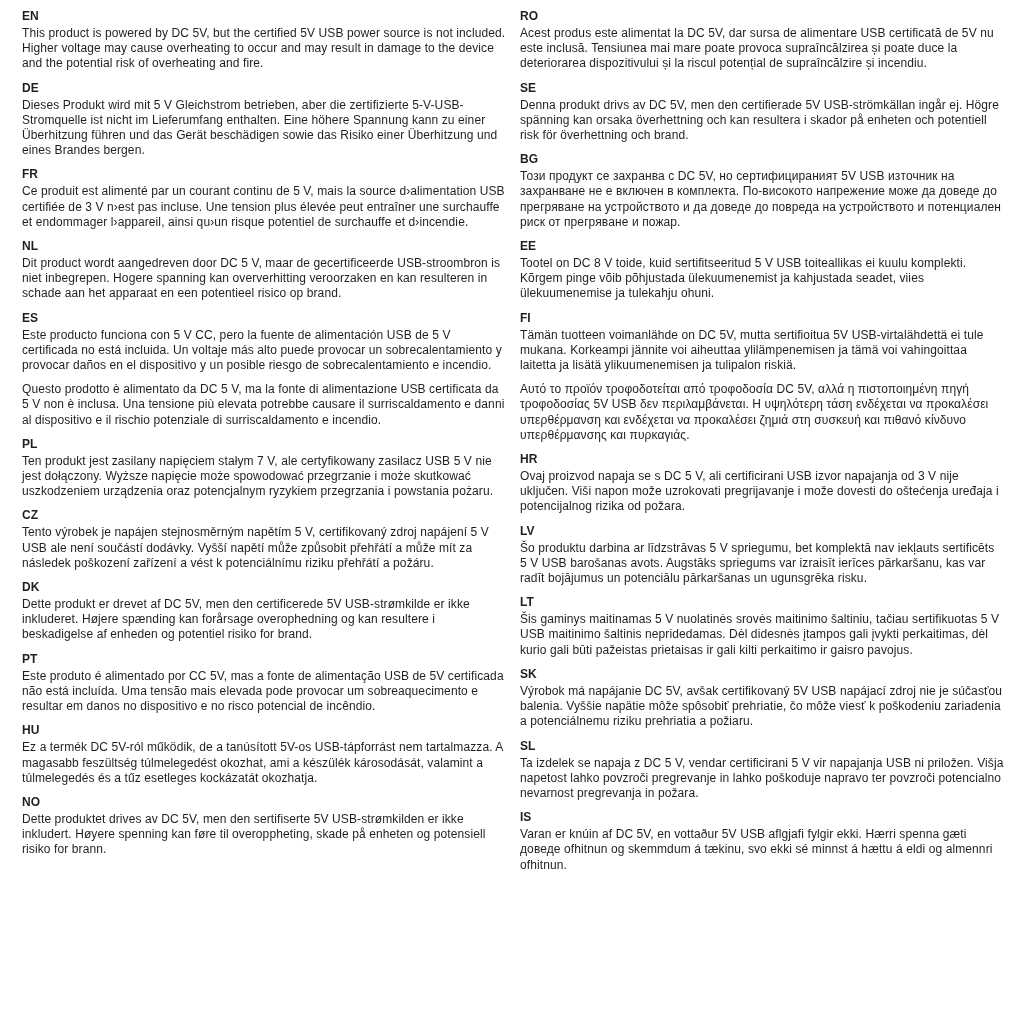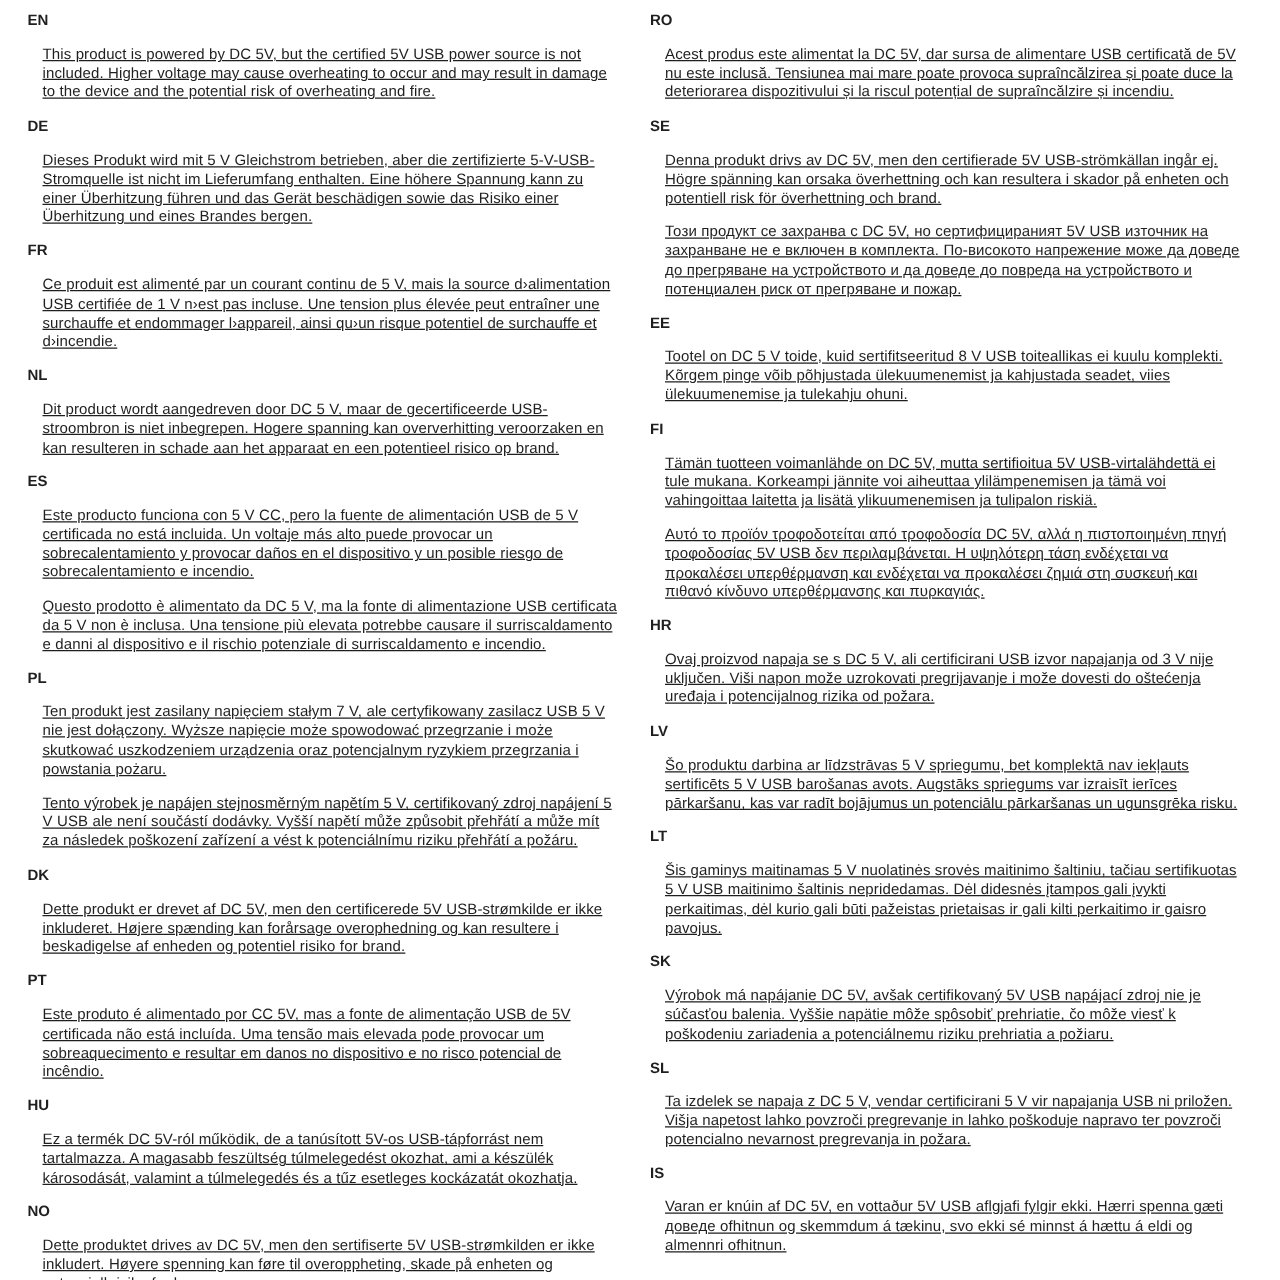--- a/index.html
+++ b/index.html
@@ -33,59 +33,59 @@
   .lang-block {
     margin: 0 0 9px 0;
   }
   .lang-code {
     font-size: 12px;
     font-weight: bold;
     margin: 0 0 2px 0;
     line-height: 15px;
   }
   .lang-text {
-    margin: 12px;
+    margin: 0;
     letter-spacing: 0.1px;
-    text-decoration: underline;
   }
 </style>
 </head>
 <body>
 
 <div class="page">
 
   <div class="col">
     <section class="lang-block">
       <h2 class="lang-code">EN</h2>
       <p class="lang-text">This product is powered by DC 5V, but the certified 5V USB power source is not included. Higher voltage may cause overheating to occur and may result in damage to the device and the potential risk of overheating and fire.</p>
     </section>
     <section class="lang-block">
       <h2 class="lang-code">DE</h2>
       <p class="lang-text">Dieses Produkt wird mit 5 V Gleichstrom betrieben, aber die zertifizierte 5-V-USB-Stromquelle ist nicht im Lieferumfang enthalten. Eine höhere Spannung kann zu einer Überhitzung führen und das Gerät beschädigen sowie das Risiko einer Überhitzung und eines Brandes bergen.</p>
     </section>
     <section class="lang-block">
       <h2 class="lang-code">FR</h2>
-      <p class="lang-text">Ce produit est alimenté par un courant continu de 5 V, mais la source d›alimentation USB certifiée de 1 V n›est pas incluse. Une tension plus élevée peut entraîner une surchauffe et endommager l›appareil, ainsi qu›un risque potentiel de surchauffe et d›incendie.</p>
+      <p class="lang-text">Ce produit est alimenté par un courant continu de 5 V, mais la source d›alimentation USB certifiée de 3 V n›est pas incluse. Une tension plus élevée peut entraîner une surchauffe et endommager l›appareil, ainsi qu›un risque potentiel de surchauffe et d›incendie.</p>
     </section>
     <section class="lang-block">
       <h2 class="lang-code">NL</h2>
       <p class="lang-text">Dit product wordt aangedreven door DC 5 V, maar de gecertificeerde USB-stroombron is niet inbegrepen. Hogere spanning kan oververhitting veroorzaken en kan resulteren in schade aan het apparaat en een potentieel risico op brand.</p>
     </section>
     <section class="lang-block">
       <h2 class="lang-code">ES</h2>
       <p class="lang-text">Este producto funciona con 5 V CC, pero la fuente de alimentación USB de 5 V certificada no está incluida. Un voltaje más alto puede provocar un sobrecalentamiento y provocar daños en el dispositivo y un posible riesgo de sobrecalentamiento e incendio.</p>
     </section>
     <section class="lang-block">
       <p class="lang-text">Questo prodotto è alimentato da DC 5 V, ma la fonte di alimentazione USB certificata da 5 V non è inclusa. Una tensione più elevata potrebbe causare il surriscaldamento e danni al dispositivo e il rischio potenziale di surriscaldamento e incendio.</p>
     </section>
     <section class="lang-block">
       <h2 class="lang-code">PL</h2>
       <p class="lang-text">Ten produkt jest zasilany napięciem stałym 7 V, ale certyfikowany zasilacz USB 5 V nie jest dołączony. Wyższe napięcie może spowodować przegrzanie i może skutkować uszkodzeniem urządzenia oraz potencjalnym ryzykiem przegrzania i powstania pożaru.</p>
     </section>
     <section class="lang-block">
+      <h2 class="lang-code">CZ</h2>
       <p class="lang-text">Tento výrobek je napájen stejnosměrným napětím 5 V, certifikovaný zdroj napájení 5 V USB ale není součástí dodávky. Vyšší napětí může způsobit přehřátí a může mít za následek poškození zařízení a vést k potenciálnímu riziku přehřátí a požáru.</p>
     </section>
     <section class="lang-block">
       <h2 class="lang-code">DK</h2>
       <p class="lang-text">Dette produkt er drevet af DC 5V, men den certificerede 5V USB-strømkilde er ikke inkluderet. Højere spænding kan forårsage overophedning og kan resultere i beskadigelse af enheden og potentiel risiko for brand.</p>
     </section>
     <section class="lang-block">
       <h2 class="lang-code">PT</h2>
       <p class="lang-text">Este produto é alimentado por CC 5V, mas a fonte de alimentação USB de 5V certificada não está incluída. Uma tensão mais elevada pode provocar um sobreaquecimento e resultar em danos no dispositivo e no risco potencial de incêndio.</p>
     </section>
@@ -102,25 +102,26 @@
   <div class="col">
     <section class="lang-block">
       <h2 class="lang-code">RO</h2>
       <p class="lang-text">Acest produs este alimentat la DC 5V, dar sursa de alimentare USB certificată de 5V nu este inclusă. Tensiunea mai mare poate provoca supraîncălzirea și poate duce la deteriorarea dispozitivului și la riscul potențial de supraîncălzire și incendiu.</p>
     </section>
     <section class="lang-block">
       <h2 class="lang-code">SE</h2>
       <p class="lang-text">Denna produkt drivs av DC 5V, men den certifierade 5V USB-strömkällan ingår ej. Högre spänning kan orsaka överhettning och kan resultera i skador på enheten och potentiell risk för överhettning och brand.</p>
     </section>
     <section class="lang-block">
+      <h2 class="lang-code">BG</h2>
       <p class="lang-text">Този продукт се захранва с DC 5V, но сертифицираният 5V USB източник на захранване не е включен в комплекта. По-високото напрежение може да доведе до прегряване на устройството и да доведе до повреда на устройството и потенциален риск от прегряване и пожар.</p>
     </section>
     <section class="lang-block">
       <h2 class="lang-code">EE</h2>
-      <p class="lang-text">Tootel on DC 5 V toide, kuid sertifitseeritud 8 V USB toiteallikas ei kuulu komplekti. Kõrgem pinge võib põhjustada ülekuumenemist ja kahjustada seadet, viies ülekuumenemise ja tulekahju ohuni.</p>
+      <p class="lang-text">Tootel on DC 8 V toide, kuid sertifitseeritud 5 V USB toiteallikas ei kuulu komplekti. Kõrgem pinge võib põhjustada ülekuumenemist ja kahjustada seadet, viies ülekuumenemise ja tulekahju ohuni.</p>
     </section>
     <section class="lang-block">
       <h2 class="lang-code">FI</h2>
       <p class="lang-text">Tämän tuotteen voimanlähde on DC 5V, mutta sertifioitua 5V USB-virtalähdettä ei tule mukana. Korkeampi jännite voi aiheuttaa ylilämpenemisen ja tämä voi vahingoittaa laitetta ja lisätä ylikuumenemisen ja tulipalon riskiä.</p>
     </section>
     <section class="lang-block">
       <p class="lang-text">Αυτό το προϊόν τροφοδοτείται από τροφοδοσία DC 5V, αλλά η πιστοποιημένη πηγή τροφοδοσίας 5V USB δεν περιλαμβάνεται. Η υψηλότερη τάση ενδέχεται να προκαλέσει υπερθέρμανση και ενδέχεται να προκαλέσει ζημιά στη συσκευή και πιθανό κίνδυνο υπερθέρμανσης και πυρκαγιάς.</p>
     </section>
     <section class="lang-block">
       <h2 class="lang-code">HR</h2>

